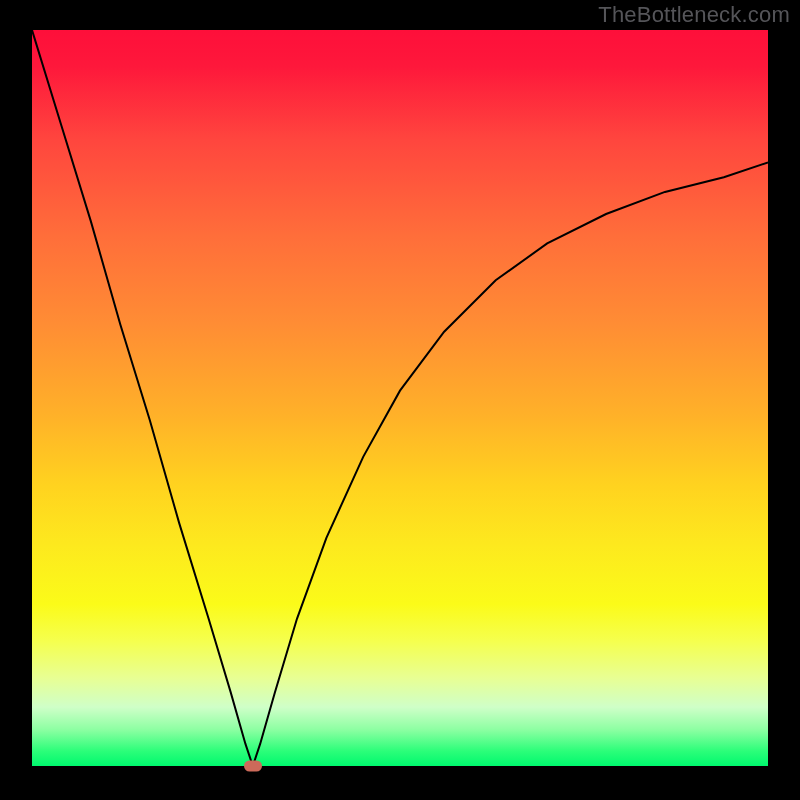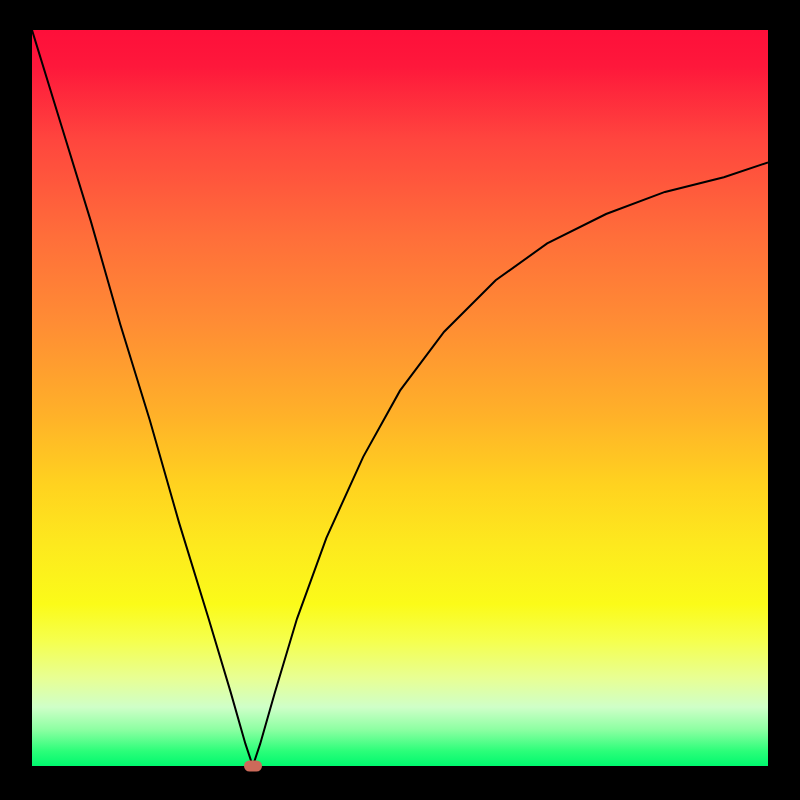--- a/index.html
+++ b/index.html
@@ -65,20 +65,21 @@
     background: #cd6a5a;
     border-radius: 6px;
     transform: translate(-50%, -50%);
   }
 </style>
 </head>
 <body>
 
 <div class="frame">
 
+  <div class="watermark">TheBottleneck.com</div>
 
   <div class="plot">
 
     <svg class="curve-svg" viewBox="0 0 100 100" preserveAspectRatio="none">
       <path id="curve-path" d="M0.00 0.00 L4.00 13.00 L8.00 26.00 L12.00 40.00 L16.00 53.00 L20.00 67.00 L24.00 80.00 L27.00 90.00 L29.00 97.00 L30.00 100.00 L31.00 97.00 L33.00 90.00 L36.00 80.00 L40.00 69.00 L45.00 58.00 L50.00 49.00 L56.00 41.00 L63.00 34.00 L70.00 29.00 L78.00 25.00 L86.00 22.00 L94.00 20.00 L100.00 18.00" fill="none" stroke="#000" stroke-width="2" vector-effect="non-scaling-stroke"></path>
     </svg>
 
     <div class="marker" id="marker" style="left: 220.8px; top: 736px; background: rgb(205, 106, 90);"></div>
   </div>
 

